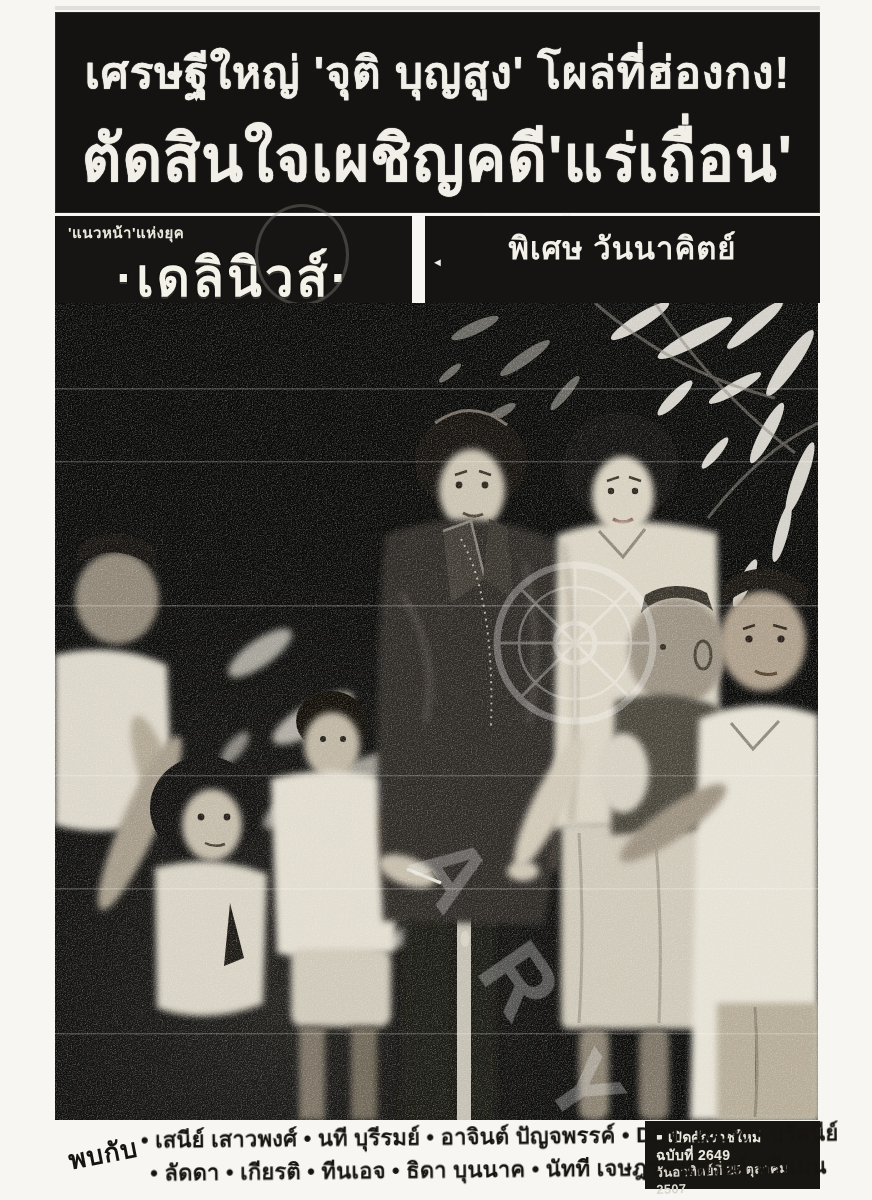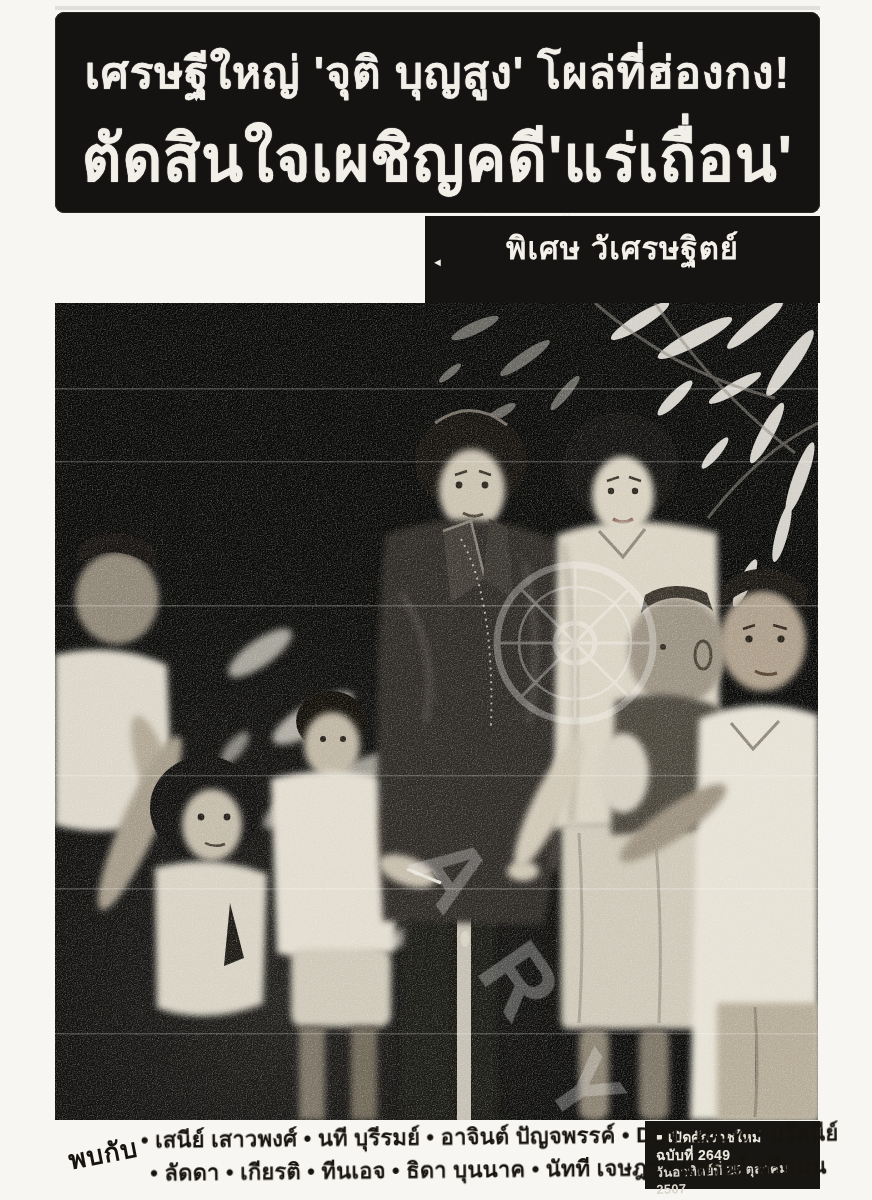--- a/index.html
+++ b/index.html
@@ -7,21 +7,20 @@
     position:relative;width:872px;height:1200px;margin:0 auto;
     background:#f7f6f2;overflow:hidden;
     font-family:"Liberation Sans","DejaVu Sans",sans-serif;
   }
   .abs{position:absolute;}
   
   .banner{
     left:55px;top:12px;width:765px;height:201px;
     background:#141312;color:#f2efe8;text-align:center;
     box-shadow:0 0 0 1px #2a2a28 inset;
-    border-radius:9px;
   }
   .banner .h1{
     margin-top:25px;font-size:44px;font-weight:800;letter-spacing:1px;
     text-shadow:0 0 1px #fff;
   }
   .banner .h2{
     margin-top:3px;font-size:61px;font-weight:800;letter-spacing:1px;
     transform:scaleY(1.06);text-shadow:0 0 1px #fff;
   }
   .banner .note{
@@ -88,24 +87,29 @@
 <div class="page">
 
   <div class="abs scan-smudge"></div>
 
   <div class="abs banner">
     <div class="h1">เศรษฐีใหญ่ 'จุติ บุญสูง' โผล่ที่ฮ่องกง!</div>
     <div class="h2">ตัดสินใจเผชิญคดี'แร่เถื่อน'</div>
     <div class="note">(อ่านข่าวหน้า 3)</div>
   </div>
 
+  <div class="abs mast-left">
+    <div class="tagline">'แนวหน้า'แห่งยุค</div>
+    <div class="logo">·เดลินิวส์·</div>
+    <div class="stamp"></div>
+  </div>
 
   <div class="abs mast-right">
     <span class="tri">◄</span>
-    <div class="ed1">พิเศษ วัเศรษฐิตย์</div>
+    <div class="ed1">พิเศษ วันนาคิตย์</div>
   </div>
 
   <svg class="abs photo" width="763" height="817" viewBox="0 0 763 817" xmlns="http://www.w3.org/2000/svg">
     <defs>
       <filter id="b3" x="-30%" y="-30%" width="160%" height="160%">
           <feGaussianBlur stdDeviation="3"></feGaussianBlur>
         </filter>
       <filter id="b6" x="-40%" y="-40%" width="180%" height="180%">
           <feGaussianBlur stdDeviation="6"></feGaussianBlur>
         </filter>

